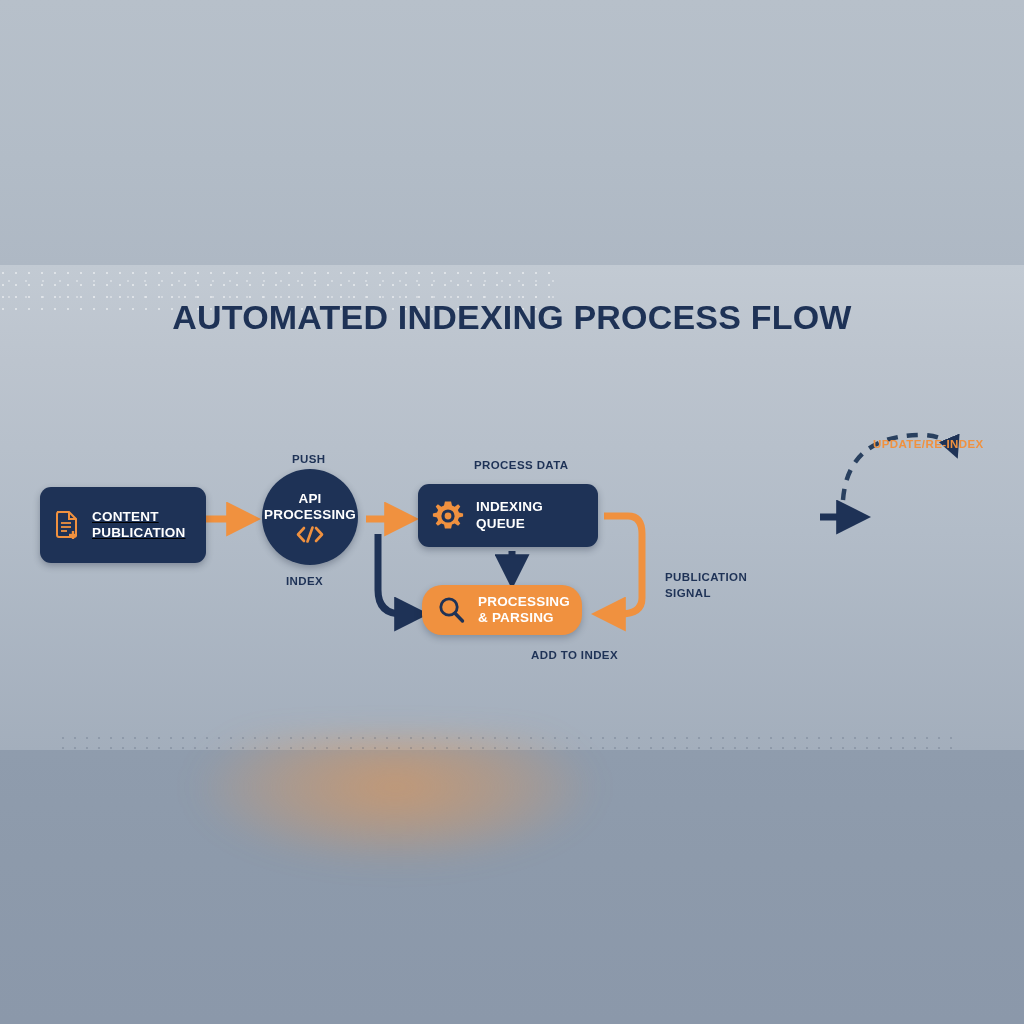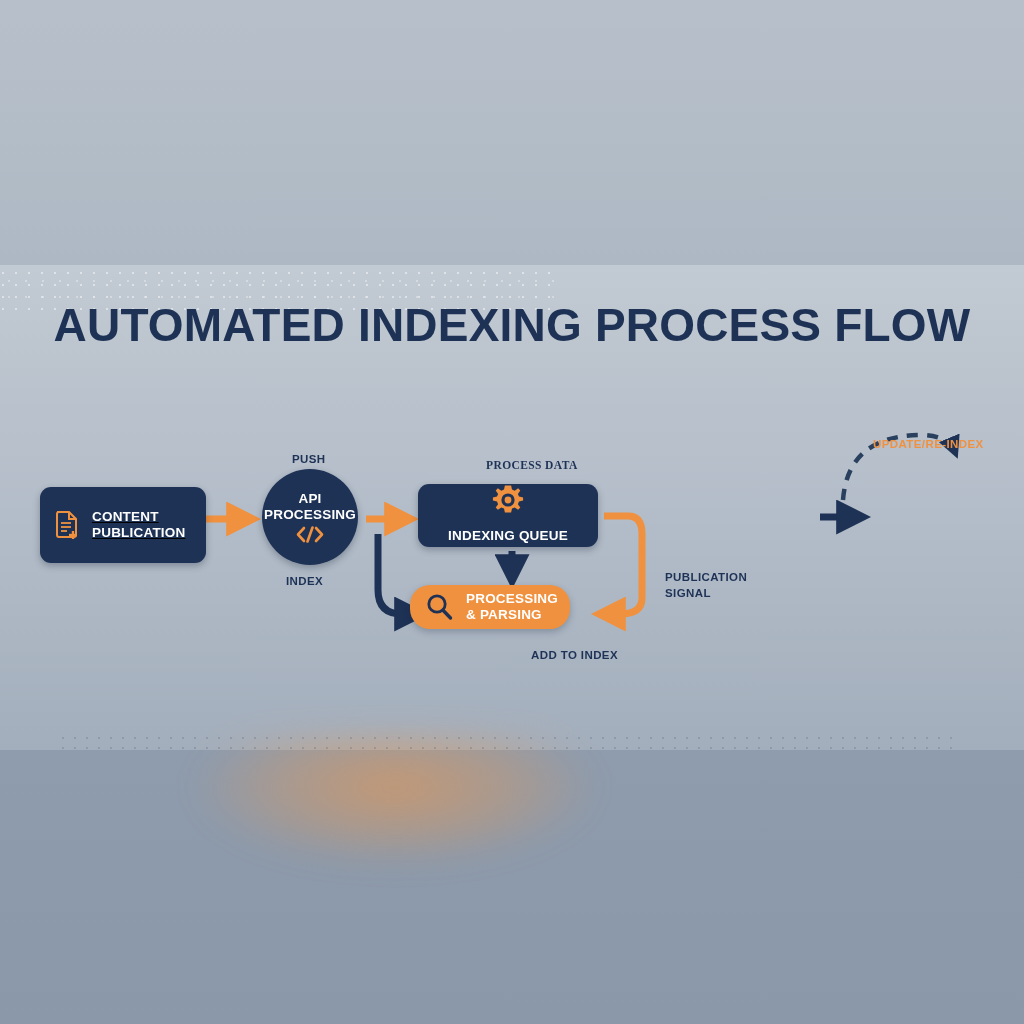--- a/index.html
+++ b/index.html
@@ -68,21 +68,21 @@
     opacity: .5;
     pointer-events: none;
   }
 
   
   #title {
     position: absolute;
     left: 0; top: 298px;
     width: 1024px;
     text-align: center;
-    font-size: 46px;
+    font-size: 34px;
     font-weight: bold;
     letter-spacing: 0.2px;
     color: #1e3256;
     white-space: nowrap;
   }
 
   
   .node {
     position: absolute;
     box-sizing: border-box;
@@ -115,40 +115,40 @@
     line-height: 1.22;
     letter-spacing: .2px;
   }
   .lbl-light { color: #ffffff; }
   .lbl-dark  { color: #1e3256; }
   .node-icon { flex: 0 0 auto; display: block; }
 
   
   #node-content     { left: 40px;  top: 487px; width: 166px; height: 76px; text-decoration: underline; }
   #node-api         { left: 262px; top: 469px; width: 96px;  height: 96px; }
-  #node-indexing    { left: 418px; top: 484px; width: 180px; height: 63px; flex-direction: column; }
-  #node-processing  { left: 410px; top: 585px; width: 160px; height: 44px; border-radius: 20px; }
+  #node-indexing    { left: 418px; top: 484px; width: 180px; height: 63px; }
+  #node-processing  { left: 422px; top: 585px; width: 160px; height: 50px; border-radius: 20px; }
   #node-database    { left: 655px; top: 489px; width: 162px; height: 55px; }
   #node-confirm     { left: 869px; top: 460px; width: 124px; height: 124px; }
 
   
   .caption {
     position: absolute;
     font-size: 11.5px;
     font-weight: bold;
     letter-spacing: .4px;
     color: #1e3256;
     line-height: 1.35;
     white-space: pre-line;
   }
   .caption-orange { color: #f0913f; }
 
   #cap-push      { left: 292px; top: 452px; }
   #cap-eneque    { left: 286px; top: 574px; }
-  #cap-process   { left: 486px; top: 458px; font-family: Liberation Serif, serif; }
+  #cap-process   { left: 474px; top: 458px; }
   #cap-addindex  { left: 531px; top: 648px; }
   #cap-confirm   { left: 665px; top: 570px; }
   #cap-update    { left: 873px; top: 437px; }
 
   
   svg.wires {
     position: absolute;
     left: 0; top: 0;
     width: 1024px; height: 1024px;
     pointer-events: none;

